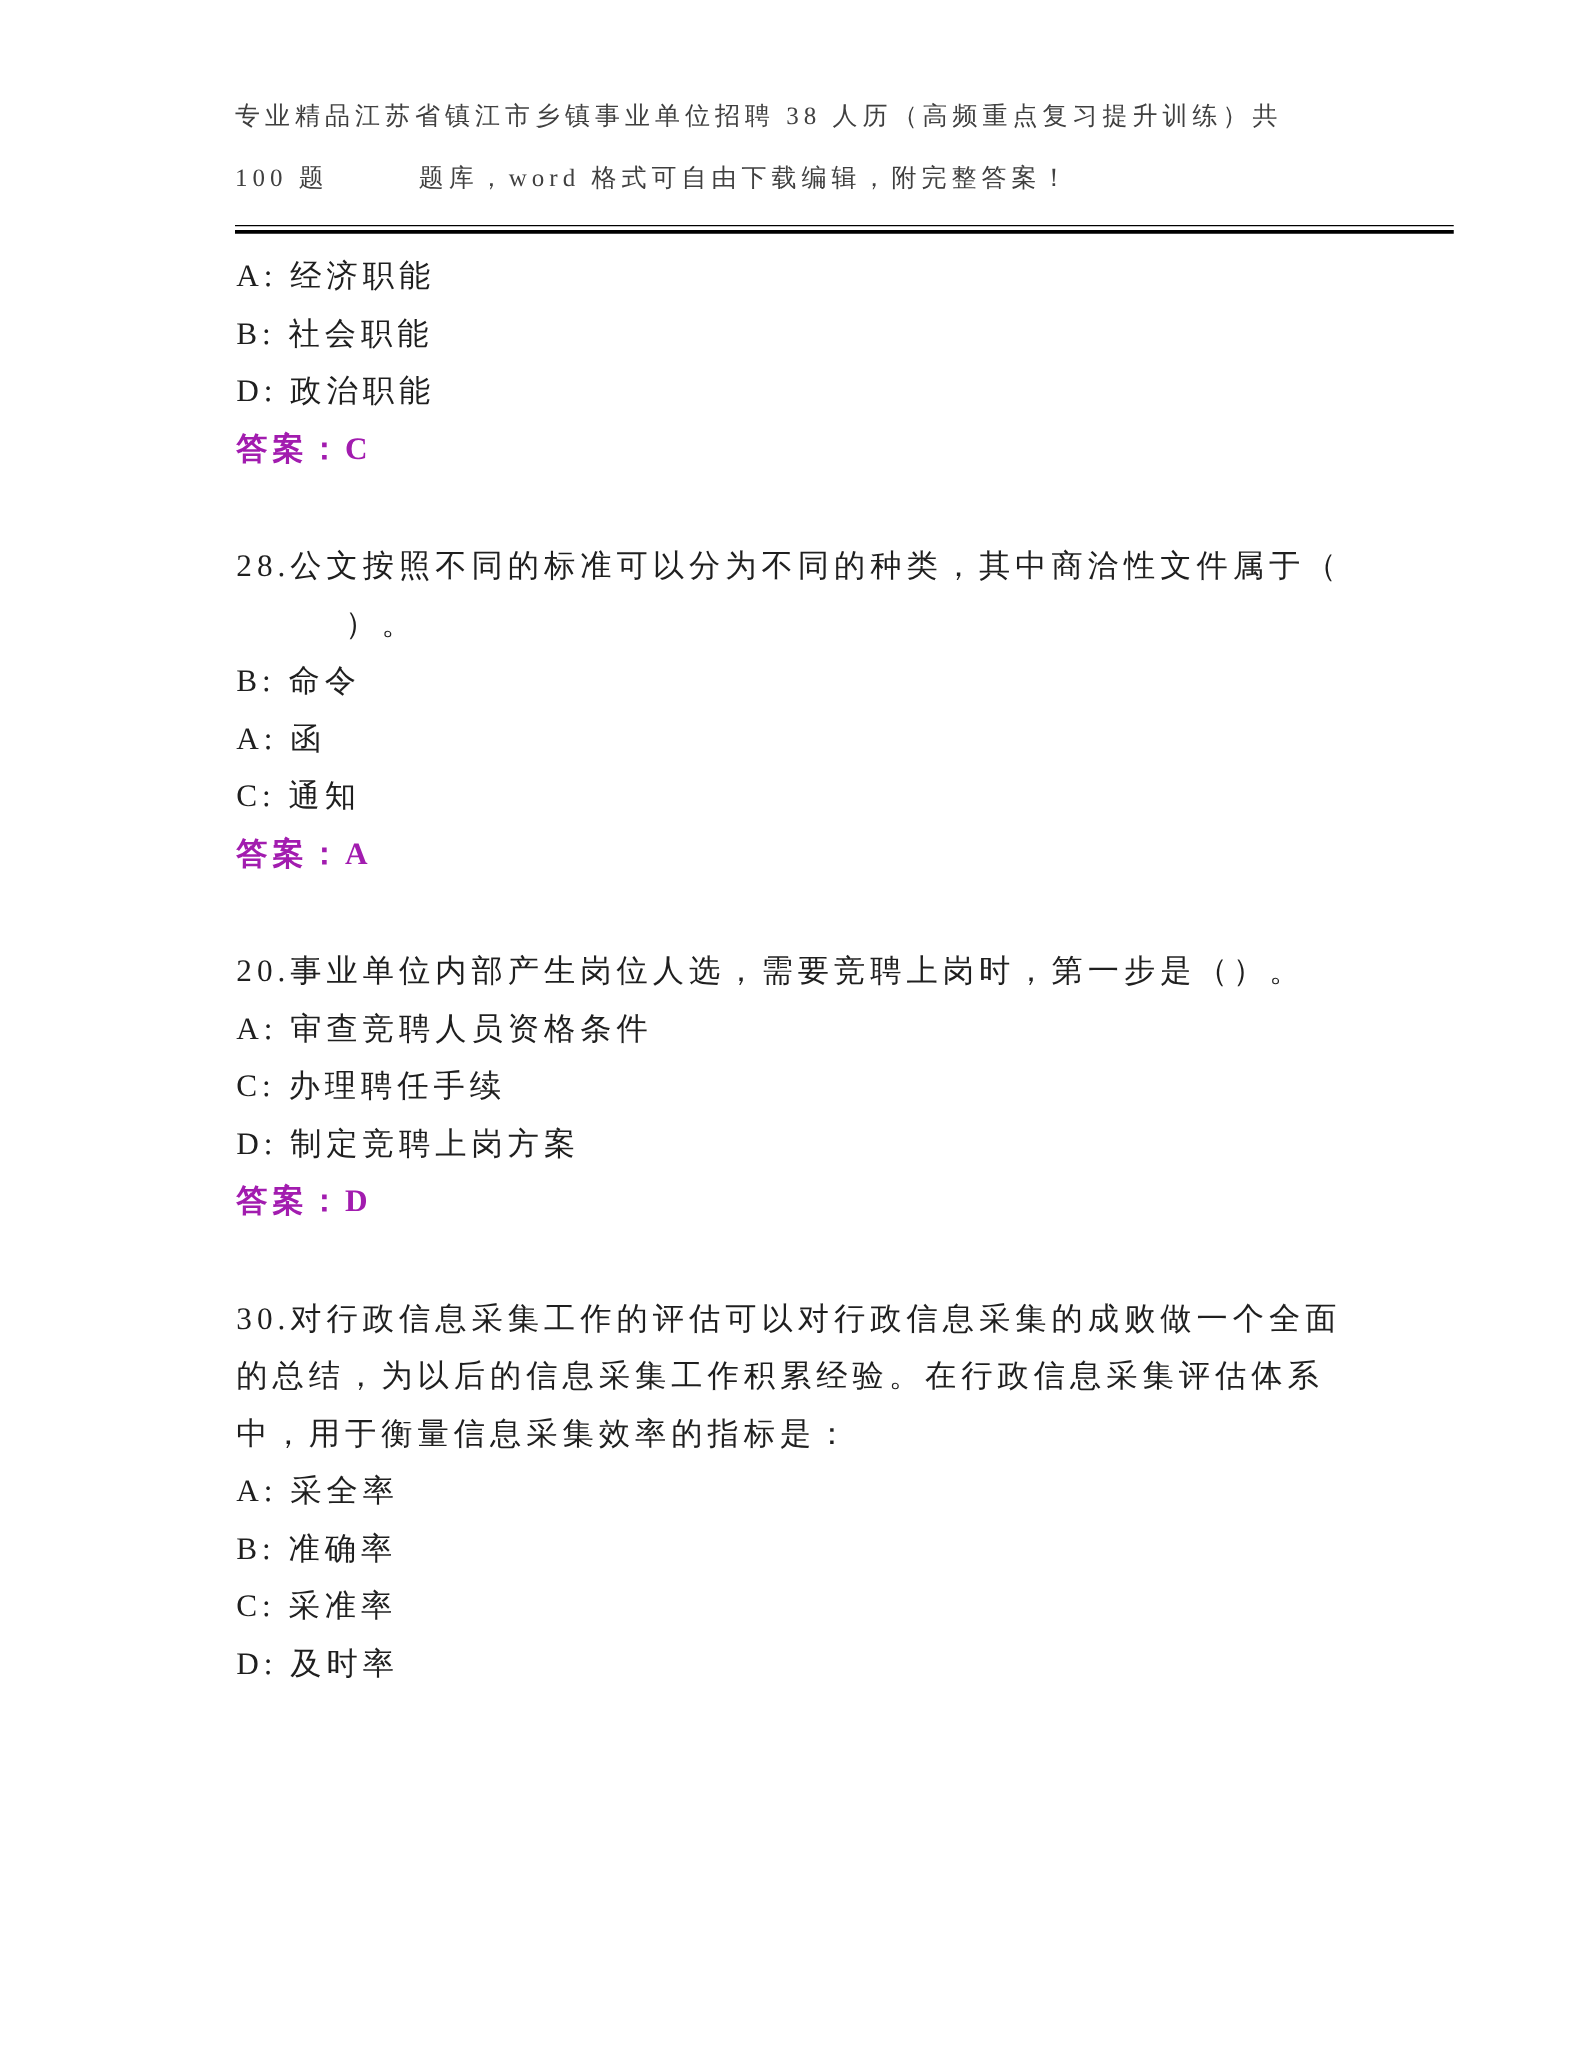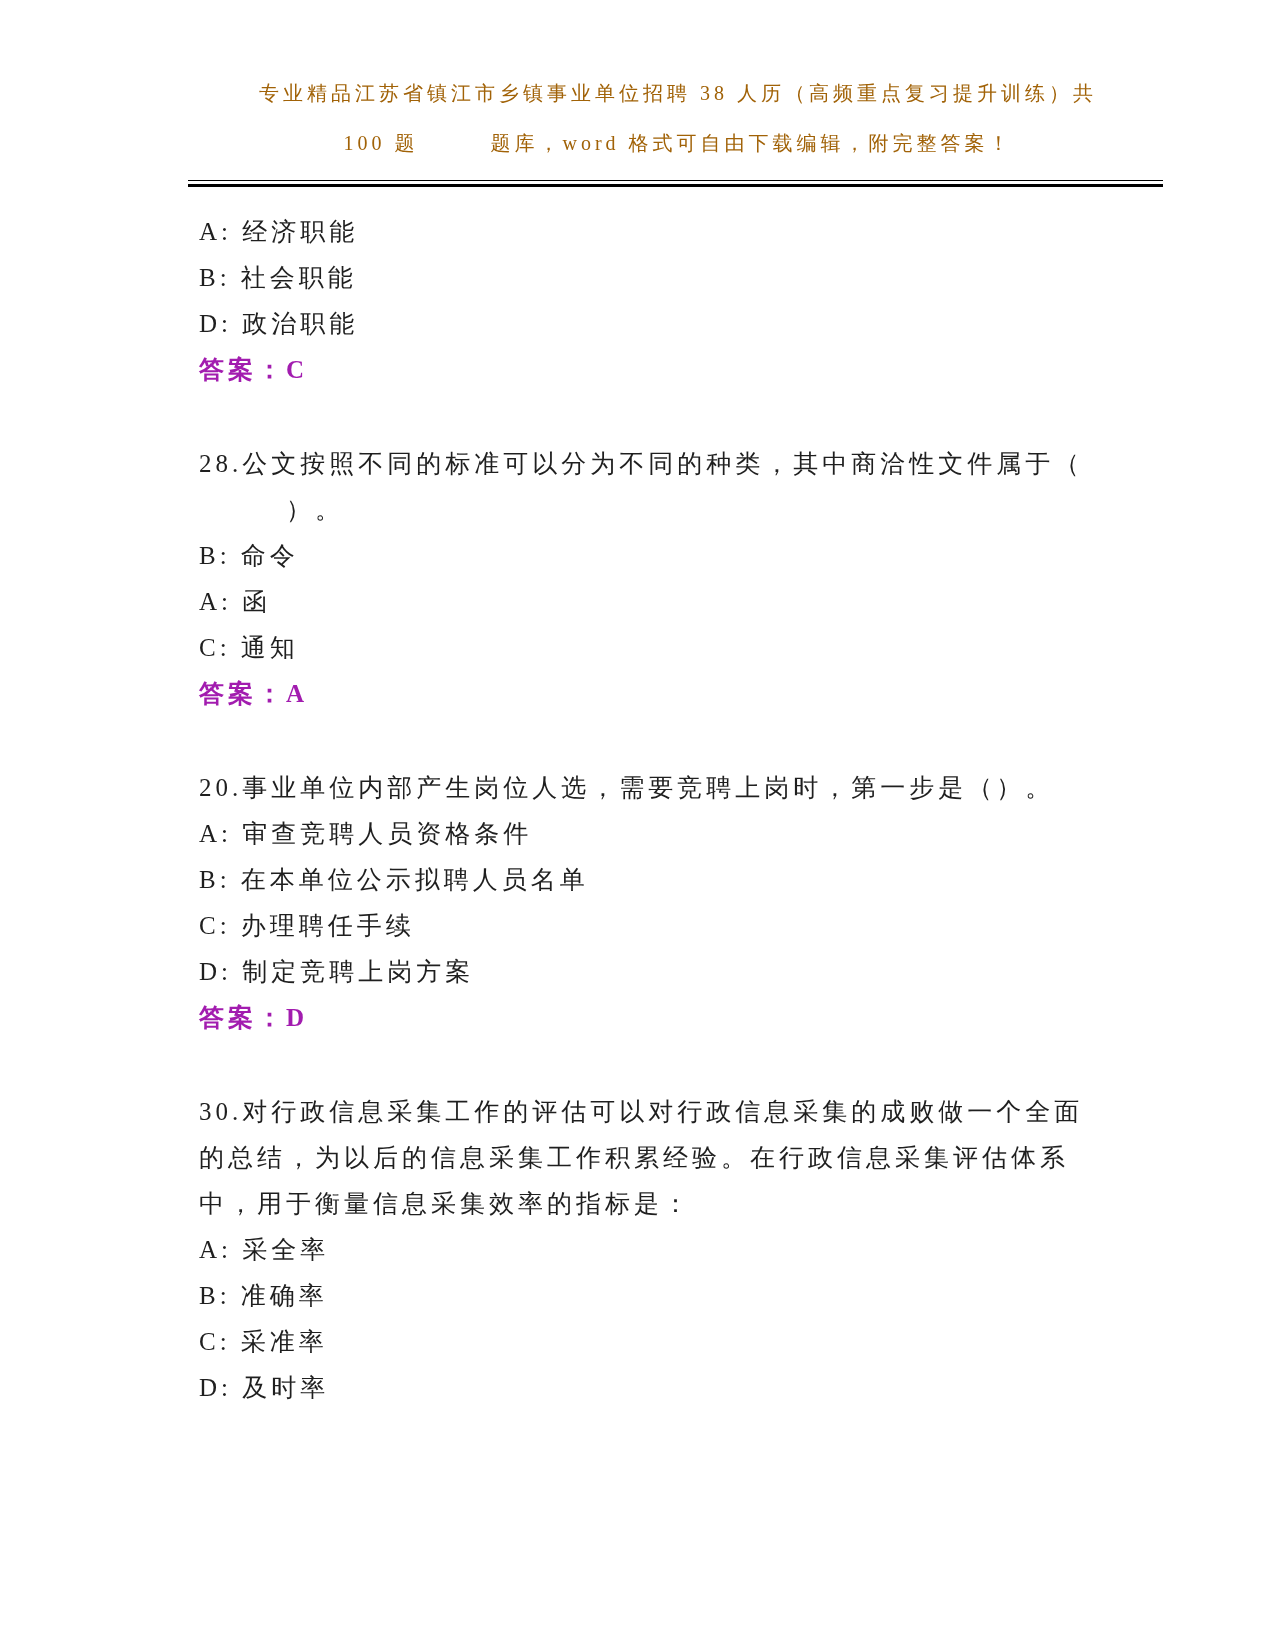--- a/index.html
+++ b/index.html
@@ -16,22 +16,21 @@
     font-family: "Liberation Serif", "DejaVu Serif", serif;
   }
   .doc-header {
     position: absolute;
     left: 188px;
     top: 68px;
     width: 980px;
     font-size: 20px;
     line-height: 50px;
     letter-spacing: 4px;
-    color: #a16207;
-    text-align: center;
+    color: #404040;
   }
   .doc-header .hline {
     white-space: nowrap;
   }
   .header-rule {
     position: absolute;
     left: 188px;
     top: 180px;
     width: 975px;
     height: 3px;
@@ -43,21 +42,21 @@
     position: absolute;
     left: 185px;
     top: 195px;
     width: 930px;
     font-size: 25px;
     line-height: 46px;
     letter-spacing: 4px;
     color: #1f1f1f;
   }
   .question {
-    margin: 14px;
+    margin: 4px;
   }
   .question + .question {
     margin-top: 48px;
   }
   .stem-line,
   .option-line,
   .answer-line {
     white-space: nowrap;
   }
   .answer-line {
@@ -94,21 +93,20 @@
       <div class="stem-line">　　　）。</div>
       <div class="option-line">B: 命令</div>
       <div class="option-line">A: 函</div>
       <div class="option-line">C: 通知</div>
       <div class="answer-line">答案：A</div>
     </div>
 
     <div class="question">
       <div class="stem-line">20.事业单位内部产生岗位人选，需要竞聘上岗时，第一步是（）。</div>
       <div class="option-line">A: 审查竞聘人员资格条件</div>
-      <div class="option-line">B: 在本单位公示拟聘人员名单</div>
       <div class="option-line">C: 办理聘任手续</div>
       <div class="option-line">D: 制定竞聘上岗方案</div>
       <div class="answer-line">答案：D</div>
     </div>
 
     <div class="question">
       <div class="stem-line">30.对行政信息采集工作的评估可以对行政信息采集的成败做一个全面</div>
       <div class="stem-line">的总结，为以后的信息采集工作积累经验。在行政信息采集评估体系</div>
       <div class="stem-line">中，用于衡量信息采集效率的指标是：</div>
       <div class="option-line">A: 采全率</div>

